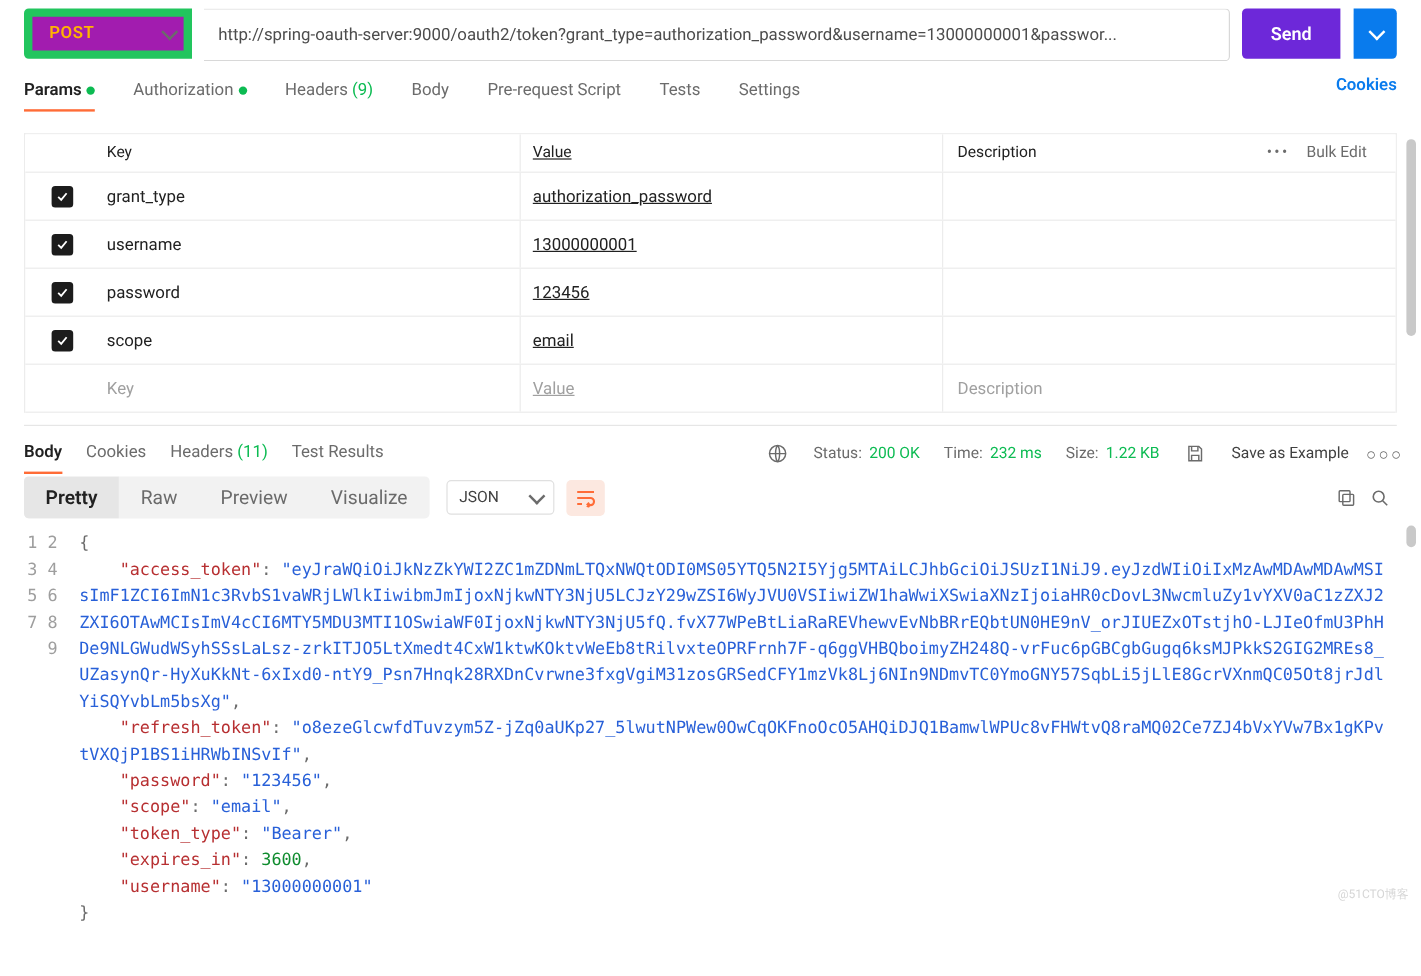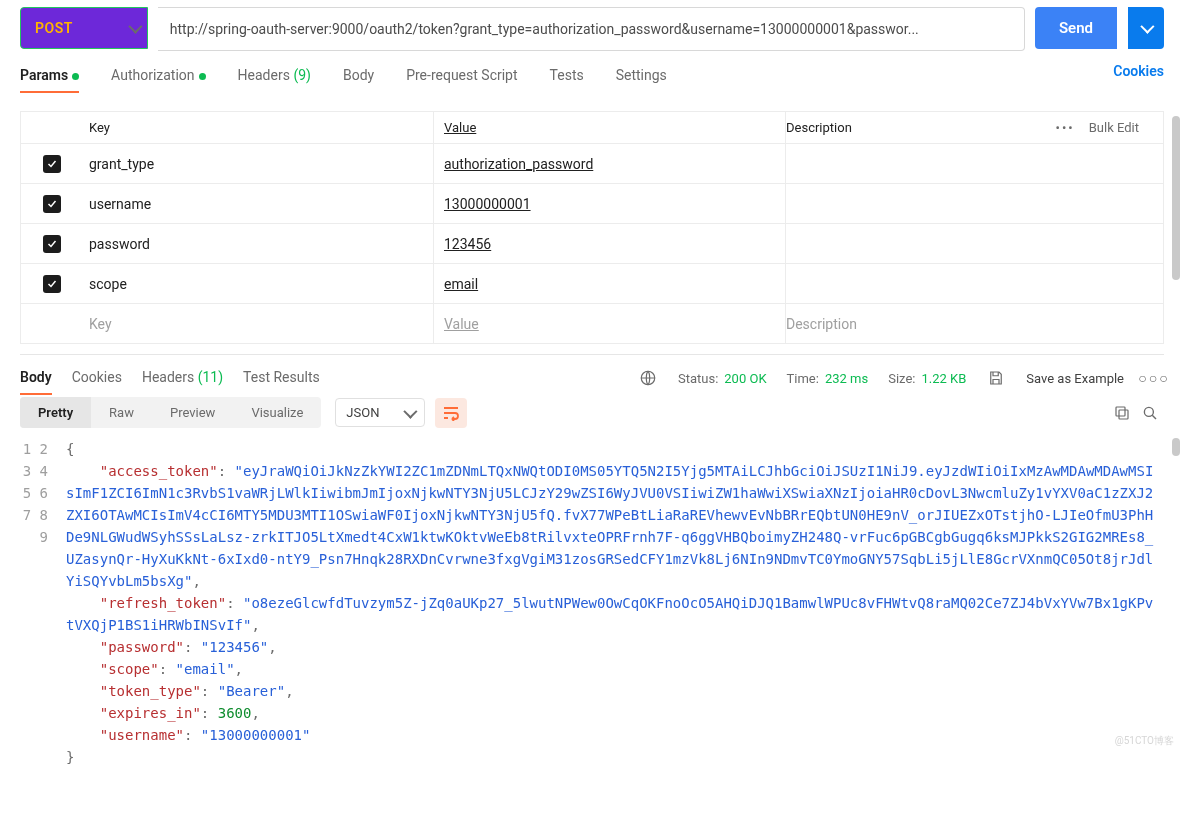--- a/index.html
+++ b/index.html
@@ -1,25 +1,25 @@
 <!DOCTYPE html>
 <html><head>
 <meta charset="utf-8">
 <style>
   * { box-sizing: border-box; margin: 0; padding: 0; }
   body { font-family: -apple-system, BlinkMacSystemFont, "Segoe UI", Roboto, sans-serif; font-size: 14px; color: #212121; background: #fff; overflow-x: hidden; }
   .wrapper { padding: 1px 20px 0 20px; position: relative; width: 1184px; }
 
   
   .req-row { display: flex; gap: 10px; margin: 6px 0 12px; align-items: stretch; }
-  .method-box { display: flex; align-items: center; gap: 56px; border: 1px solid #22c55e; border-radius: 4px 0 0 4px; height: 42px; padding: 0 8px 0 14px; background: #6d28d9; justify-content: space-between; }
+  .method-box { display: flex; align-items: center; gap: 56px; border: 7px solid #22c55e; border-radius: 4px 0 0 4px; height: 42px; padding: 0 8px 0 14px; background: #a21caf; justify-content: space-between; }
   .method-text { font-weight: 600; letter-spacing: .5px; }
   .chev-down { width: 10px; height: 10px; display: inline-block; border-right: 2px solid #6b6b6b; border-bottom: 2px solid #6b6b6b; transform: rotate(45deg) translateY(-2px); }
   .url-box { flex: 1; display: flex; align-items: center; border: 1px solid #d8d8d8; border-left: none; border-radius: 0 4px 4px 0; height: 44px; padding: 0 12px; font-size: 14px; color: #4c4c4c; overflow: hidden; white-space: nowrap; }
-  .send-btn { background: #3b82f6; color: #fff; font-weight: 600; border-radius: 4px 0 0 4px; height: 42px; padding: 0 24px; display: flex; align-items: center; font-size: 15px; cursor: pointer; }
+  .send-btn { background: #6d28d9; color: #fff; font-weight: 600; border-radius: 4px 0 0 4px; height: 42px; padding: 0 24px; display: flex; align-items: center; font-size: 15px; cursor: pointer; }
   .send-chev { background: #097bed; border-radius: 0 4px 4px 0; height: 42px; width: 36px; display: flex; align-items: center; justify-content: center; cursor: pointer; margin-left: 1px; }
   .send-chev .chev-down { border-color: #fff; }
 
   
   .req-tabs { display: flex; align-items: flex-start; padding-bottom: 4px; gap: 32px; }
   .req-tabs .tab { color: #6b6b6b; cursor: pointer; padding: 4px 0 6px; position: relative; font-size: 14px; }
   .req-tabs .tab.active { color: #212121; font-weight: 600; }
   .req-tabs .tab.active::after { content:''; position:absolute; left:0; right:0; bottom:-4px; height:2px; background:#ff6c37;}
   .dot-green { display:inline-block; width:7px;height:7px;border-radius:50%; background:#0cbb52; margin-left:4px; vertical-align:middle;}
   .num-green { color:#0cbb52;}
@@ -31,41 +31,41 @@
   .params-head { display:flex; align-items:center; background:#fff; border-bottom:1px solid #ececec; height:32px; color:#6b6b6b; font-size:13px;}
   .params-head .cell-check { width:62px; }
   .bulk-area { display:flex; align-items:center; gap:14px; padding-right:12px;}
   .bulk-dots { color:#6b6b6b; letter-spacing:2px; cursor:pointer;}
   .p-row { display:flex; align-items:center; border-bottom:1px solid #ececec; height:40px; }
   .cell-check { width:62px; display:flex; align-items:center; justify-content:center;}
   .check { width:18px;height:18px;border-radius:3px;background:#1c1c1c; display:flex; align-items:center;justify-content:center;}
   .check svg { width:12px;height:12px;}
   .cell-key { width:350px; padding-left:6px; color:#212121;}
   .cell-value { width:352px; padding-left:10px; color:#212121;text-decoration:underline;}
-  .cell-desc { flex:1; padding-left:0; color:#212121; display:flex; align-items:center; justify-content:space-between; padding-right:12px;}
+  .cell-desc { flex:1; padding-left:12px; color:#212121; display:flex; align-items:center; justify-content:space-between; padding-right:12px;}
   .placeholder { color:#a0a0a0;}
   .cell-key.border, .cell-value.border { border-left:1px solid #ececec; height:100%; display:flex; align-items:center;}
   .cell-desc.border { border-left:1px solid #ececec; height:100%;}
 
   
   .divider { height:1px; background:#e6e6e6; margin-top:10px;}
   .resp-top { display:flex; align-items:center; margin:10px 0 6px; gap:20px;}
   .resp-top .tab { color:#6b6b6b; cursor:pointer; padding:4px 0 6px; position:relative;}
   .resp-top .tab.active { color:#212121; font-weight:600;}
   .resp-top .tab.active::after { content:''; position:absolute; left:0; right:0; bottom:-4px; height:2px; background:#ff6c37;}
   .resp-top .spacer { flex:1;}
   .status-chunk { display:flex; align-items:center; gap:6px; color:#6b6b6b; font-size:13px;}
   .status-chunk .ok { color:#0cbb52;}
   .icon-btn { width:20px;height:20px; display:flex; align-items:center; justify-content:center; cursor:pointer; color:#6b6b6b;}
   .triple-dots-h { letter-spacing:2px;}
 
   
   .resp-toolbar { display:flex; align-items:center; gap:0; margin:6px 0;}
   .seg-group { display:flex; background:#f2f2f2; border-radius:4px; overflow:hidden;}
-  .seg { padding:8px 18px; color:#6b6b6b; cursor:pointer; font-size:13px;}
+  .seg { padding:8px 18px; color:#6b6b6b; cursor:pointer; font-size:16px;}
   .seg.active { background:#e6e6e6; color:#212121; font-weight:600;}
   .drop-box { margin-left:14px; display:flex; align-items:center; gap:25px; border:1px solid #e0e0e0; border-radius:4px; padding:6px 10px; cursor:pointer; color:#414141; font-size:13px;}
   .wrap-btn { margin-left:10px; background:#fce8e0; border-radius:4px; padding:7px 7px; color:#ff6c37; cursor:pointer;}
   .wrap-btn svg { display:block;}
   .resp-toolbar .spacer { flex:1;}
   .icon-outline { width:28px;height:28px; display:flex; align-items:center;justify-content:center; color:#6b6b6b; cursor:pointer;}
 
   
   .code-area { display:flex; font-family: ui-monospace, SFMono-Regular, Menlo, Consolas, monospace; font-size:14px; line-height:22px; padding-top:4px; overflow:hidden;}
   .gutter { text-align:right; color:#9e9e9e; padding-right:18px; user-select:none; min-width:36px;}

